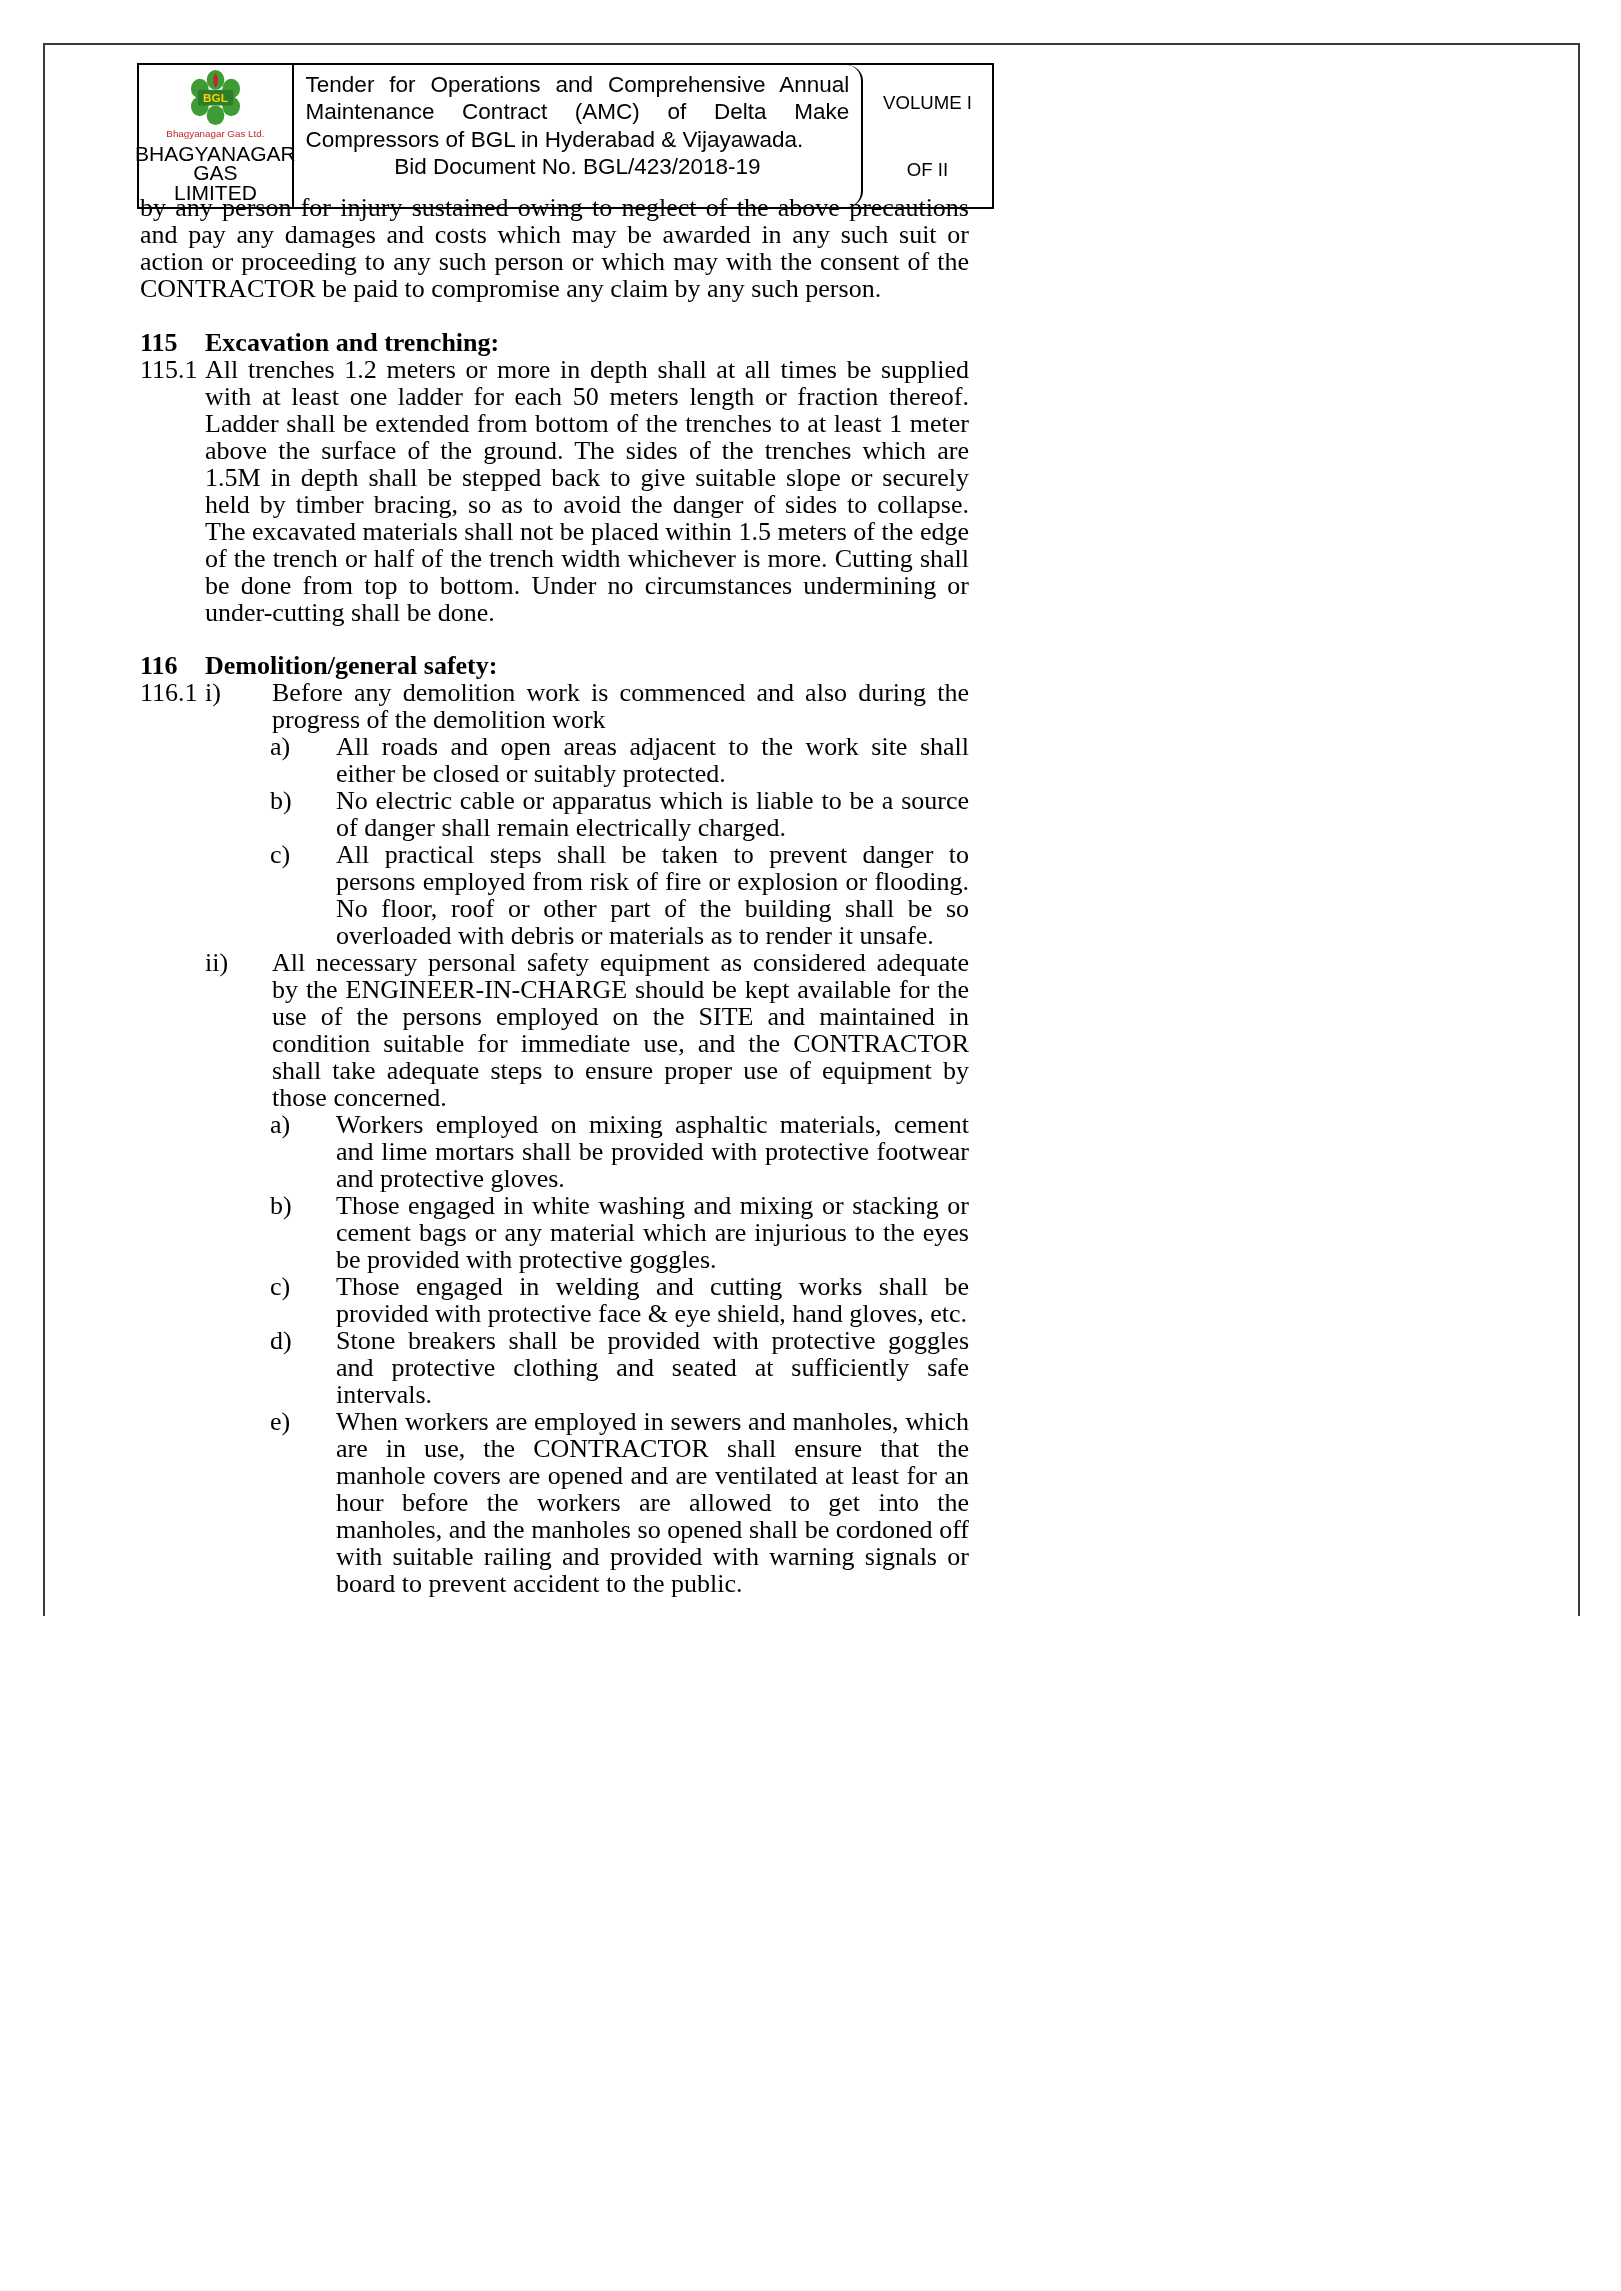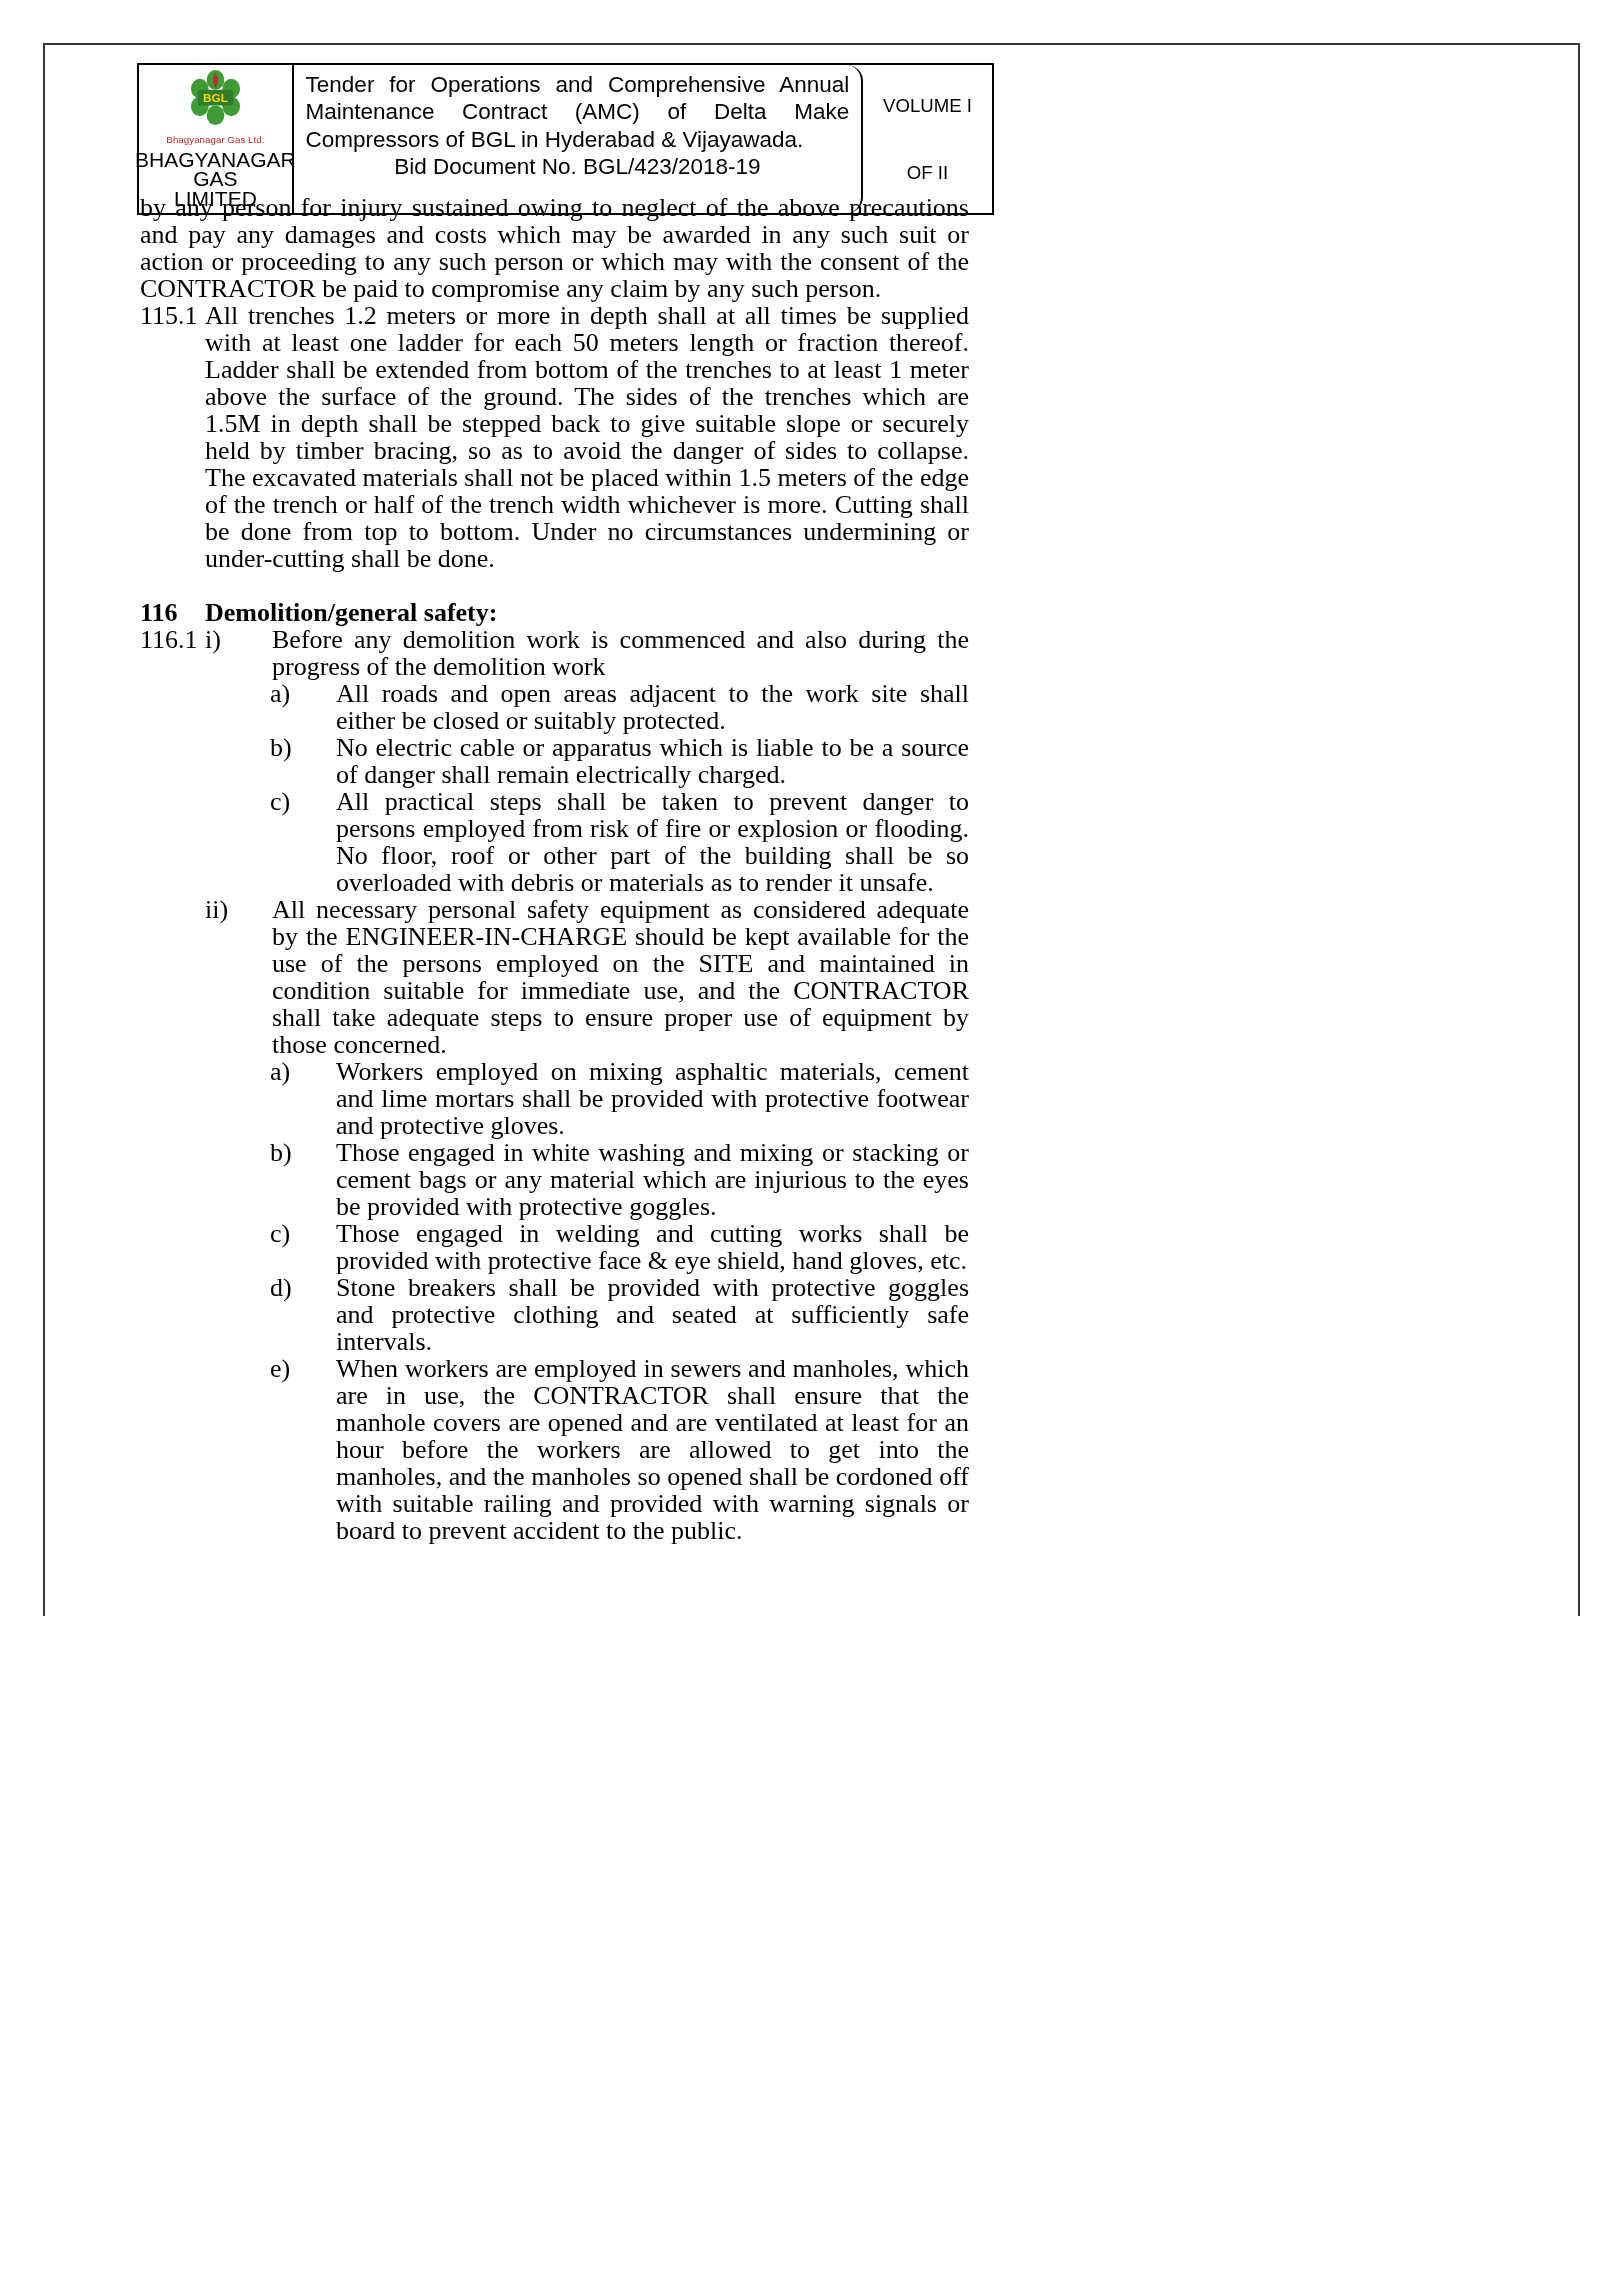--- a/index.html
+++ b/index.html
@@ -32,21 +32,21 @@
   }
   .hcell { border-right: 2px solid #000; }
   .hcell:last-child { border-right: none; }
   .cell-logo {
     width: 145px;
     display: flex; flex-direction: column;
     align-items: center; justify-content: center;
     padding: 4.9px 3.9px;
     text-align: center;
   }
-  .logo-caption { font-size: 9.8px; color: #c1272d; line-height: 11.8px; margin-top: 7px; }
+  .logo-caption { font-size: 9.8px; color: #c1272d; line-height: 11.8px; margin-top: 1px; }
   .org-name { font-size: 21px; line-height: 19.6px; margin-top: 3.9px; color: #000; }
   .cell-title {
     flex: 1;
     padding: 5.9px 11.8px 7.8px 11.8px;
     font-size: 22.5px;
     line-height: 27.4px;
     border-radius: 16px;
   }
   .title-main { text-align: justify; }
   .title-bid  { text-align: center; }
@@ -123,20 +123,24 @@
     <div class="hcell cell-volume">
       <span>VOLUME I</span>
       <span>OF II</span>
     </div>
   </div>
 
   <div class="doc-body">
 
     <p class="intro">by any person for injury sustained owing to neglect of the above precautions and pay any damages and costs which may be awarded in any such suit or action or proceeding to any such person or which may with the consent of the CONTRACTOR be paid to compromise any claim by any such person.</p>
 
+    <div class="row heading">
+      <span class="col-num">115</span>
+      <span class="col-text">Excavation and trenching:</span>
+    </div>
 
     <div class="row">
       <span class="col-num">115.1</span>
       <p class="col-text">All trenches 1.2 meters or more in depth shall at all times be supplied with at least one ladder for each 50 meters length or fraction thereof. Ladder shall be extended from bottom of the trenches to at least 1 meter above the surface of the ground. The sides of the trenches which are 1.5M in depth shall be stepped back to give suitable slope or securely held by timber bracing, so as to avoid the danger of sides to collapse. The excavated materials shall not be placed within 1.5 meters of the edge of the trench or half of the trench width whichever is more. Cutting shall be done from top to bottom. Under no circumstances undermining or under-cutting shall be done.</p>
     </div>
 
     <div class="row heading">
       <span class="col-num">116</span>
       <span class="col-text">Demolition/general safety:</span>
     </div>

